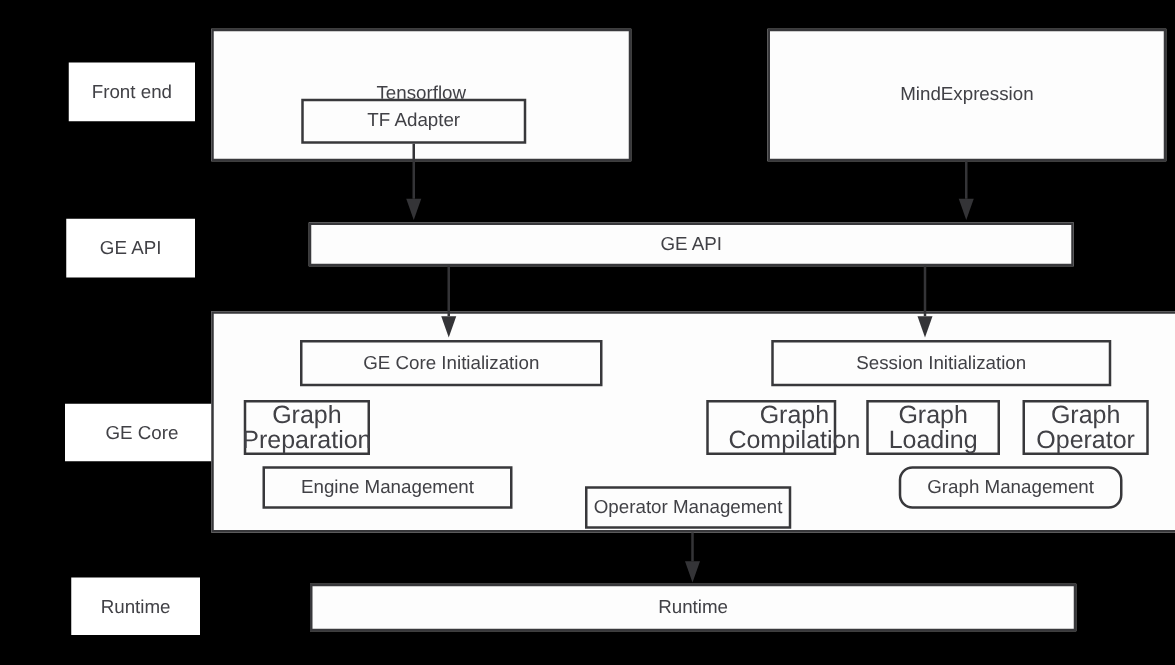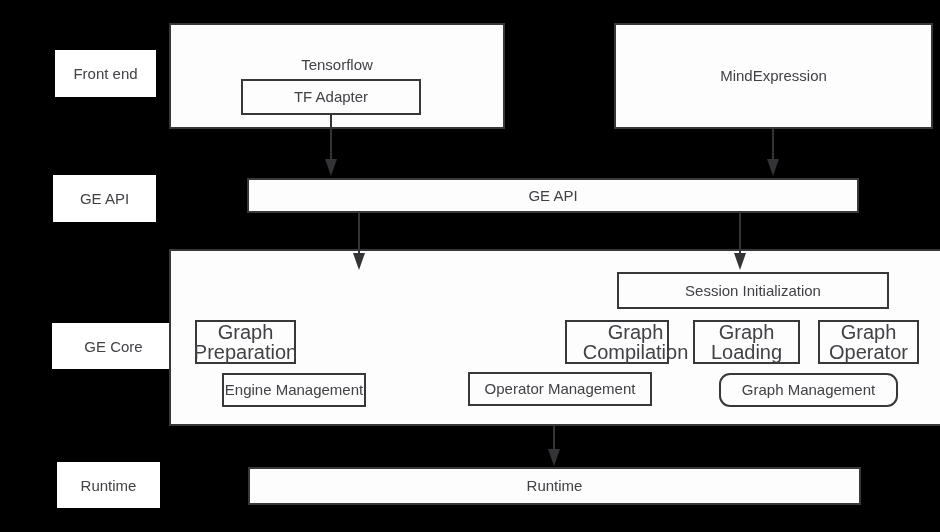--- a/index.html
+++ b/index.html
@@ -44,21 +44,21 @@
     display: flex;
     align-items: center;
     justify-content: center;
     text-align: center;
     color: var(--text);
     z-index: 2;
     line-height: 20px;
   }
   .box.top-title {
     align-items: flex-start;
-    padding-top: 30px;
+    padding-top: 40px;
   }
   .stage-box { font-size: 20px; line-height: 20px; padding: 0 2px; }
 
   
   .arrow {
     position: absolute;
     width: 2px;
     margin-left: -1px;
     background: var(--arrow);
     z-index: 5;
@@ -89,29 +89,30 @@
   <div class="abs box top-title" style="left:141px; top:23px; width:336px; height:106px;">
     <span>Tensorflow</span>
   </div>
   <div class="abs box" style="left:586px; top:23px; width:319px; height:106px;">MindExpression</div>
   <div class="abs box" style="left:213px; top:79px; width:180px; height:36px;">TF Adapter</div>
 
   <div class="abs box" style="left:219px; top:178px; width:612px; height:35px;">GE API</div>
 
   <div class="abs box" style="left:141px; top:249px; width:774px; height:177px;"></div>
 
+  <div class="abs box" style="left:212px; top:272px; width:242px; height:37px;">GE Core Initialization</div>
   <div class="abs box" style="left:589px; top:272px; width:272px; height:37px;">Session Initialization</div>
 
   <div class="abs box stage-box" style="left:167px; top:320px; width:101px; height:44px;">Graph Preparation</div>
   <div class="abs box stage-box" style="left:537px; top:320px; width:104px; height:44px;padding-left:39px;">Graph Compilation</div>
   <div class="abs box stage-box" style="left:665px; top:320px; width:107px; height:44px;">Graph Loading</div>
   <div class="abs box stage-box" style="left:790px; top:320px; width:101px; height:44px;">Graph Operator</div>
 
-  <div class="abs box" style="left:194px; top:373px; width:144px; height:34px;">Engine Management</div>
-  <div class="abs box" style="left:440px; top:372px; width:184px; height:34px;">Operator Management</div>
+  <div class="abs box" style="left:182px; top:373px; width:200px; height:34px;">Engine Management</div>
+  <div class="abs box" style="left:440px; top:389px; width:165px; height:34px;">Operator Management</div>
   <div class="abs box" style="left:691px; top:373px; width:179px; height:34px;border-radius:11px;">Graph Management</div>
 
   <div class="abs box" style="left:220px; top:467px; width:613px; height:38px;">Runtime</div>
 
   <div class="arrow" style="left:303px; top:115px; height:44px;"></div>
   <div class="arrow" style="left:745px; top:129px; height:30px;"></div>
   <div class="arrow" style="left:331px; top:213px; height:40px;"></div>
   <div class="arrow" style="left:712px; top:213px; height:40px;"></div>
   <div class="arrow" style="left:526px; top:426px; height:23px;"></div>
 

